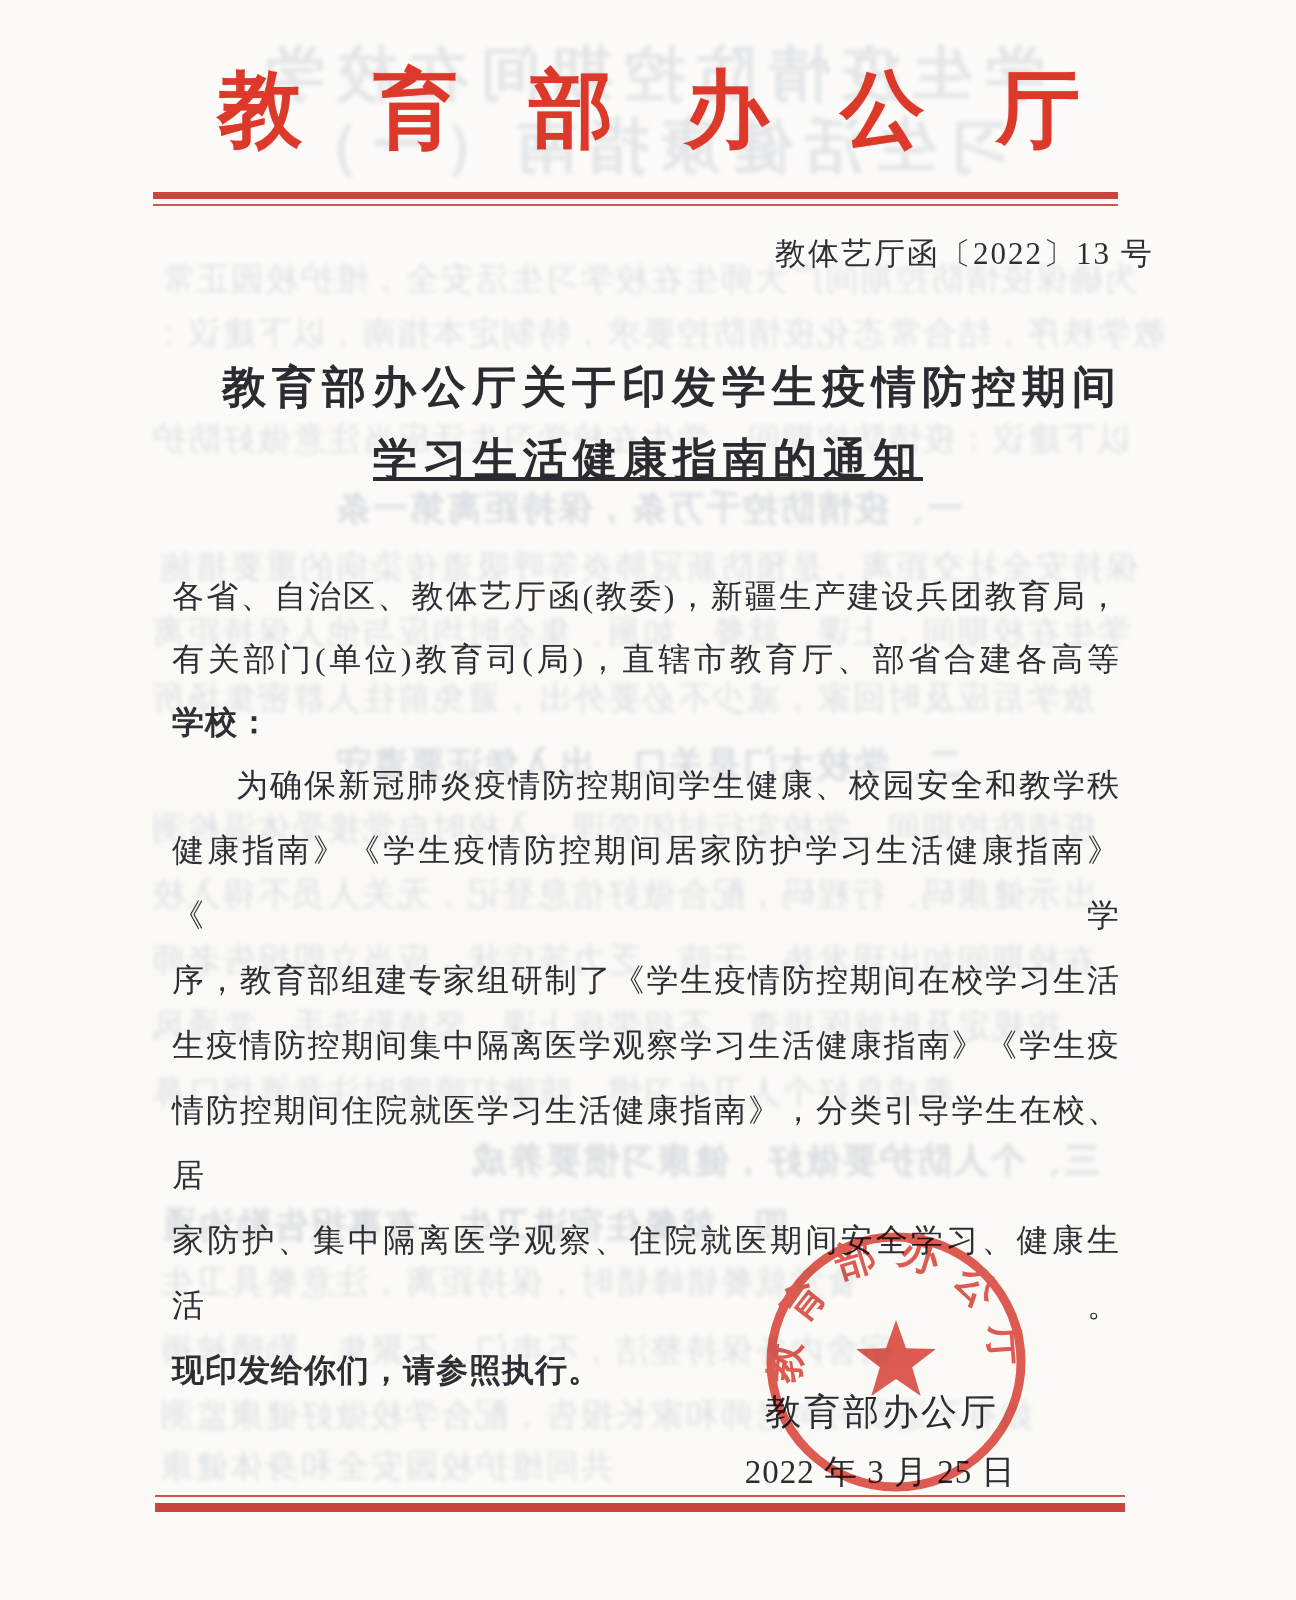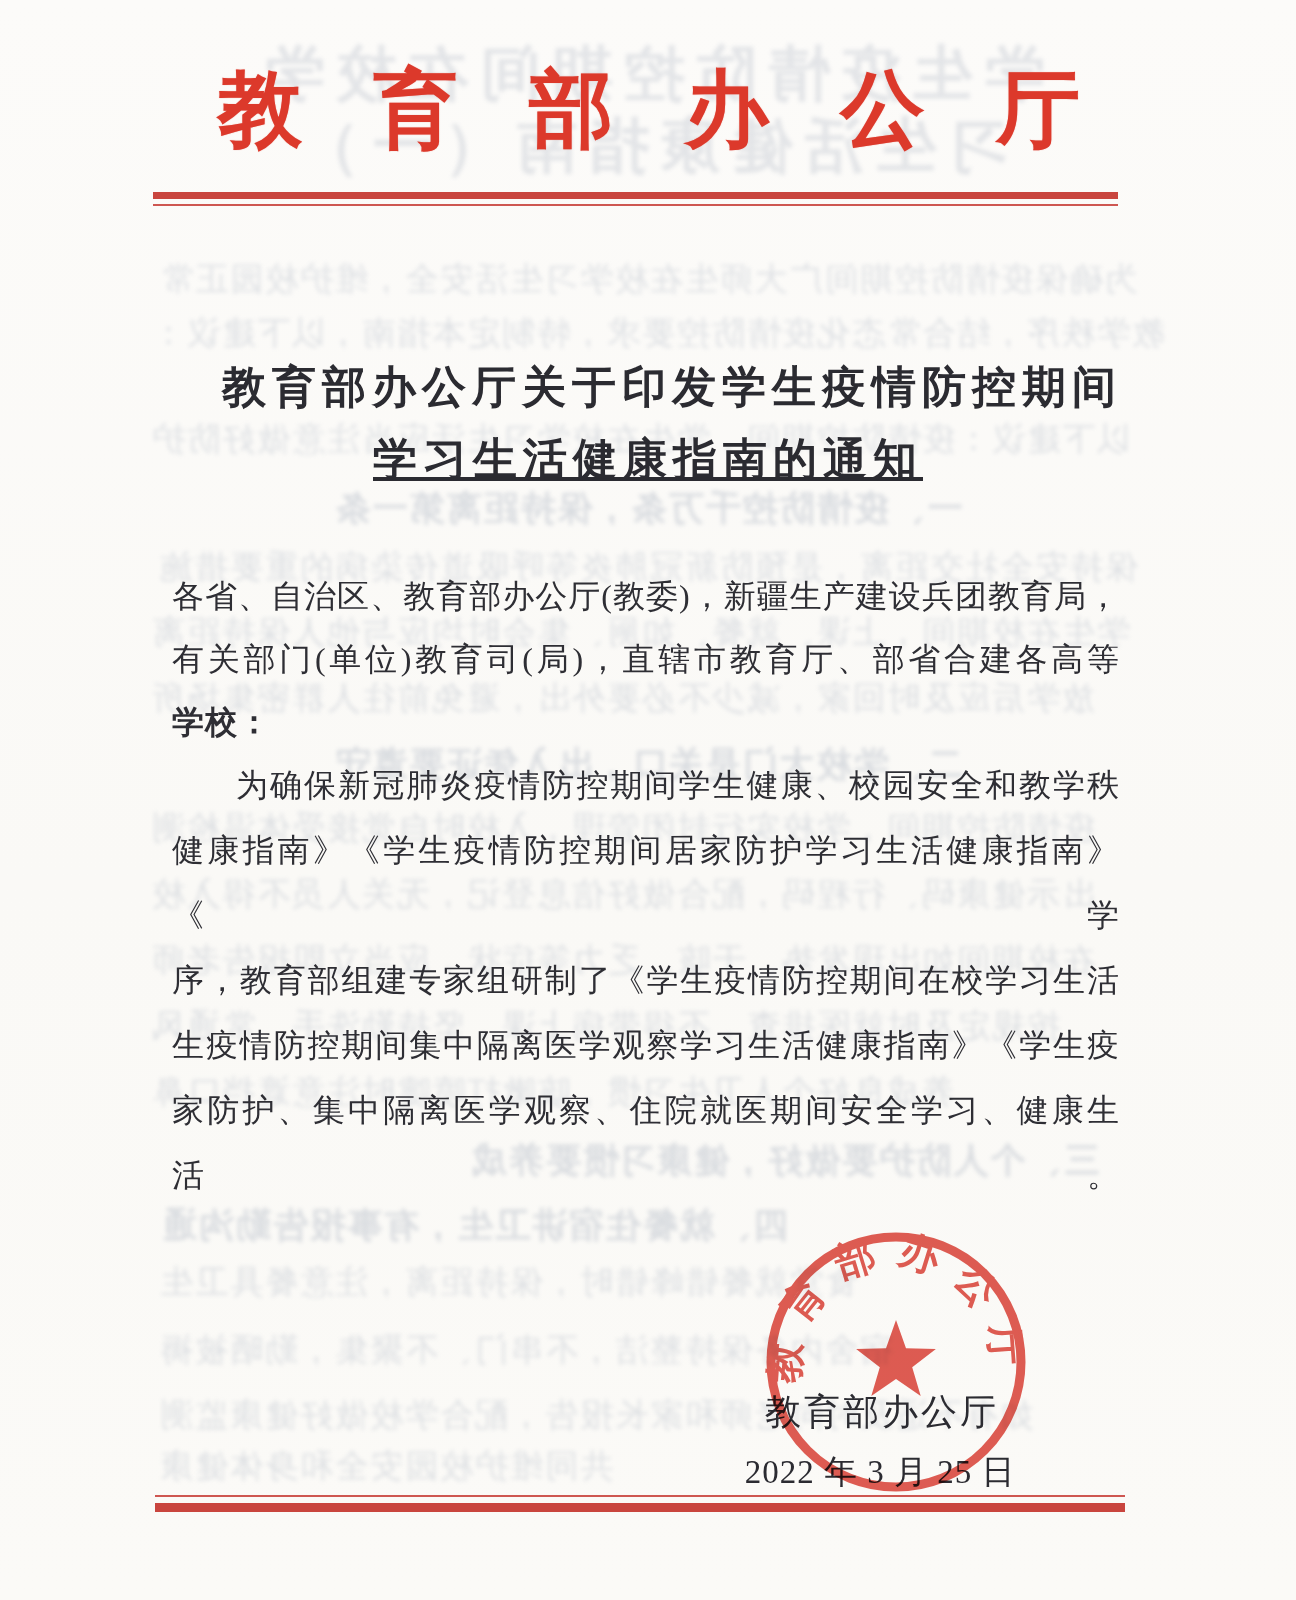--- a/index.html
+++ b/index.html
@@ -138,36 +138,39 @@
     <span>育</span>
     <span>部</span>
     <span>办</span>
     <span>公</span>
     <span>厅</span>
   </div>
 
   <div class="rule rule-top-thick"></div>
   <div class="rule rule-top-thin"></div>
 
+  <div class="doc-number">教体艺厅函〔2022〕13 号</div>
 
   <div class="doc-title title-line1">教育部办公厅关于印发学生疫情防控期间</div>
   <div class="doc-title title-line2">学习生活健康指南的通知</div>
 
   <div class="textblock recipients">
-    <div class="line">各省、自治区、教育部办公厅(教委)，新疆生产建设兵团教育局，</div>
+    <div class="line">各省、自治区、教体艺厅函(教委)，新疆生产建设兵团教育局，</div>
     <div class="line">有关部门(单位)教育司(局)，直辖市教育厅、部省合建各高等</div>
     <div class="line no-stretch">学校：</div>
   </div>
 
   <div class="textblock bodytext">
     <div class="line indent">为确保新冠肺炎疫情防控期间学生健康、校园安全和教学秩</div>
     <div class="line">健康指南》《学生疫情防控期间居家防护学习生活健康指南》《学</div>
     <div class="line">序，教育部组建专家组研制了《学生疫情防控期间在校学习生活</div>
     <div class="line">生疫情防控期间集中隔离医学观察学习生活健康指南》《学生疫</div>
+    <div class="line">情防控期间住院就医学习生活健康指南》，分类引导学生在校、居</div>
     <div class="line">家防护、集中隔离医学观察、住院就医期间安全学习、健康生活。</div>
+    <div class="line no-stretch">现印发给你们，请参照执行。</div>
   </div>
 
   <div class="signature-org">教育部办公厅</div>
   <div class="signature-date">2022 年 3 月 25 日</div>
 
   <svg class="seal" viewBox="0 0 276 276">
     <circle cx="138" cy="138" r="125" fill="none" stroke="#df5147" stroke-width="9"></circle>
     <polygon fill="#df5147" points="138,96 148,124.2 177.9,125 154.2,143.3 162.7,172 138,155 113.3,172 121.8,143.3 98.1,125 128,124.2"></polygon>
     <defs>
       <path id="sealArc" d="M 46.8 171.2 A 97 97 0 1 1 229.2 171.2" fill="none"></path>

